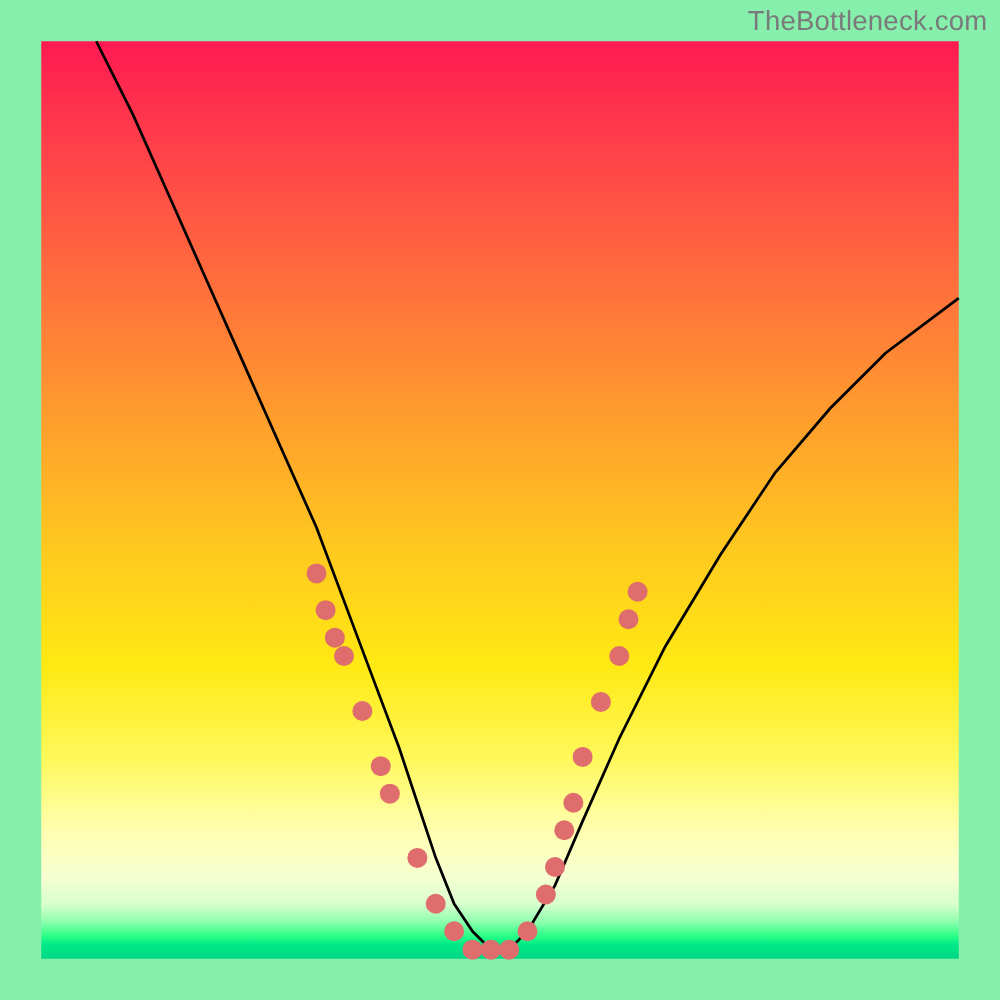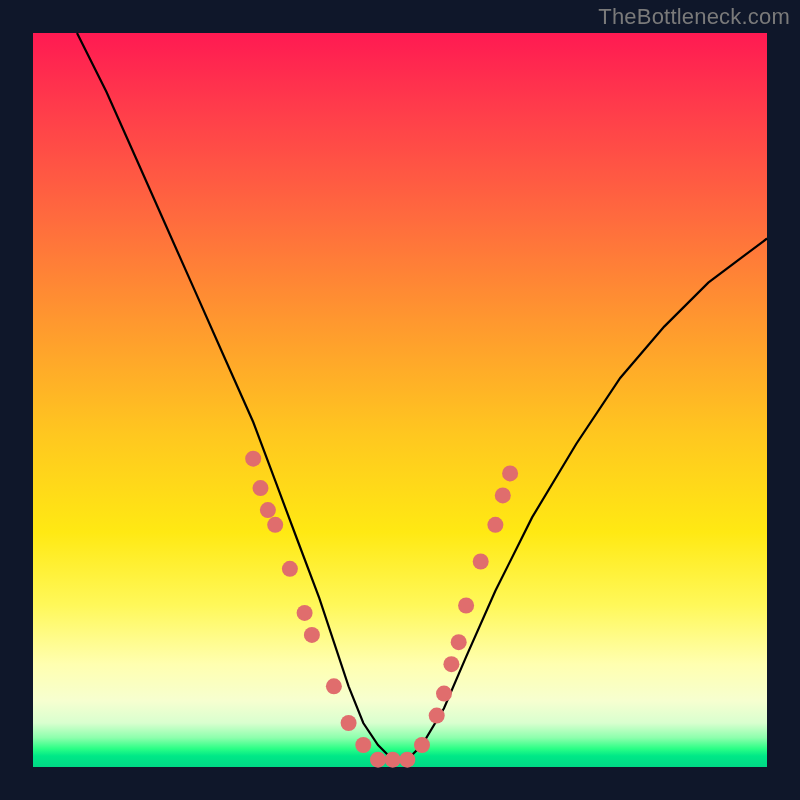--- a/index.html
+++ b/index.html
@@ -10,21 +10,21 @@
     background: #000;
     overflow: hidden;
     font-family: Arial, Helvetica, sans-serif;
   }
   .frame {
     position: absolute;
     left: 0;
     top: 0;
     width: 800px;
     height: 800px;
-    background: #0f172a;
+    background: #86efac;
   }
   .plot {
     position: absolute;
     left: 33px;
     top: 33px;
     width: 734px;
     height: 734px;
     
     background: linear-gradient(
       to bottom,

